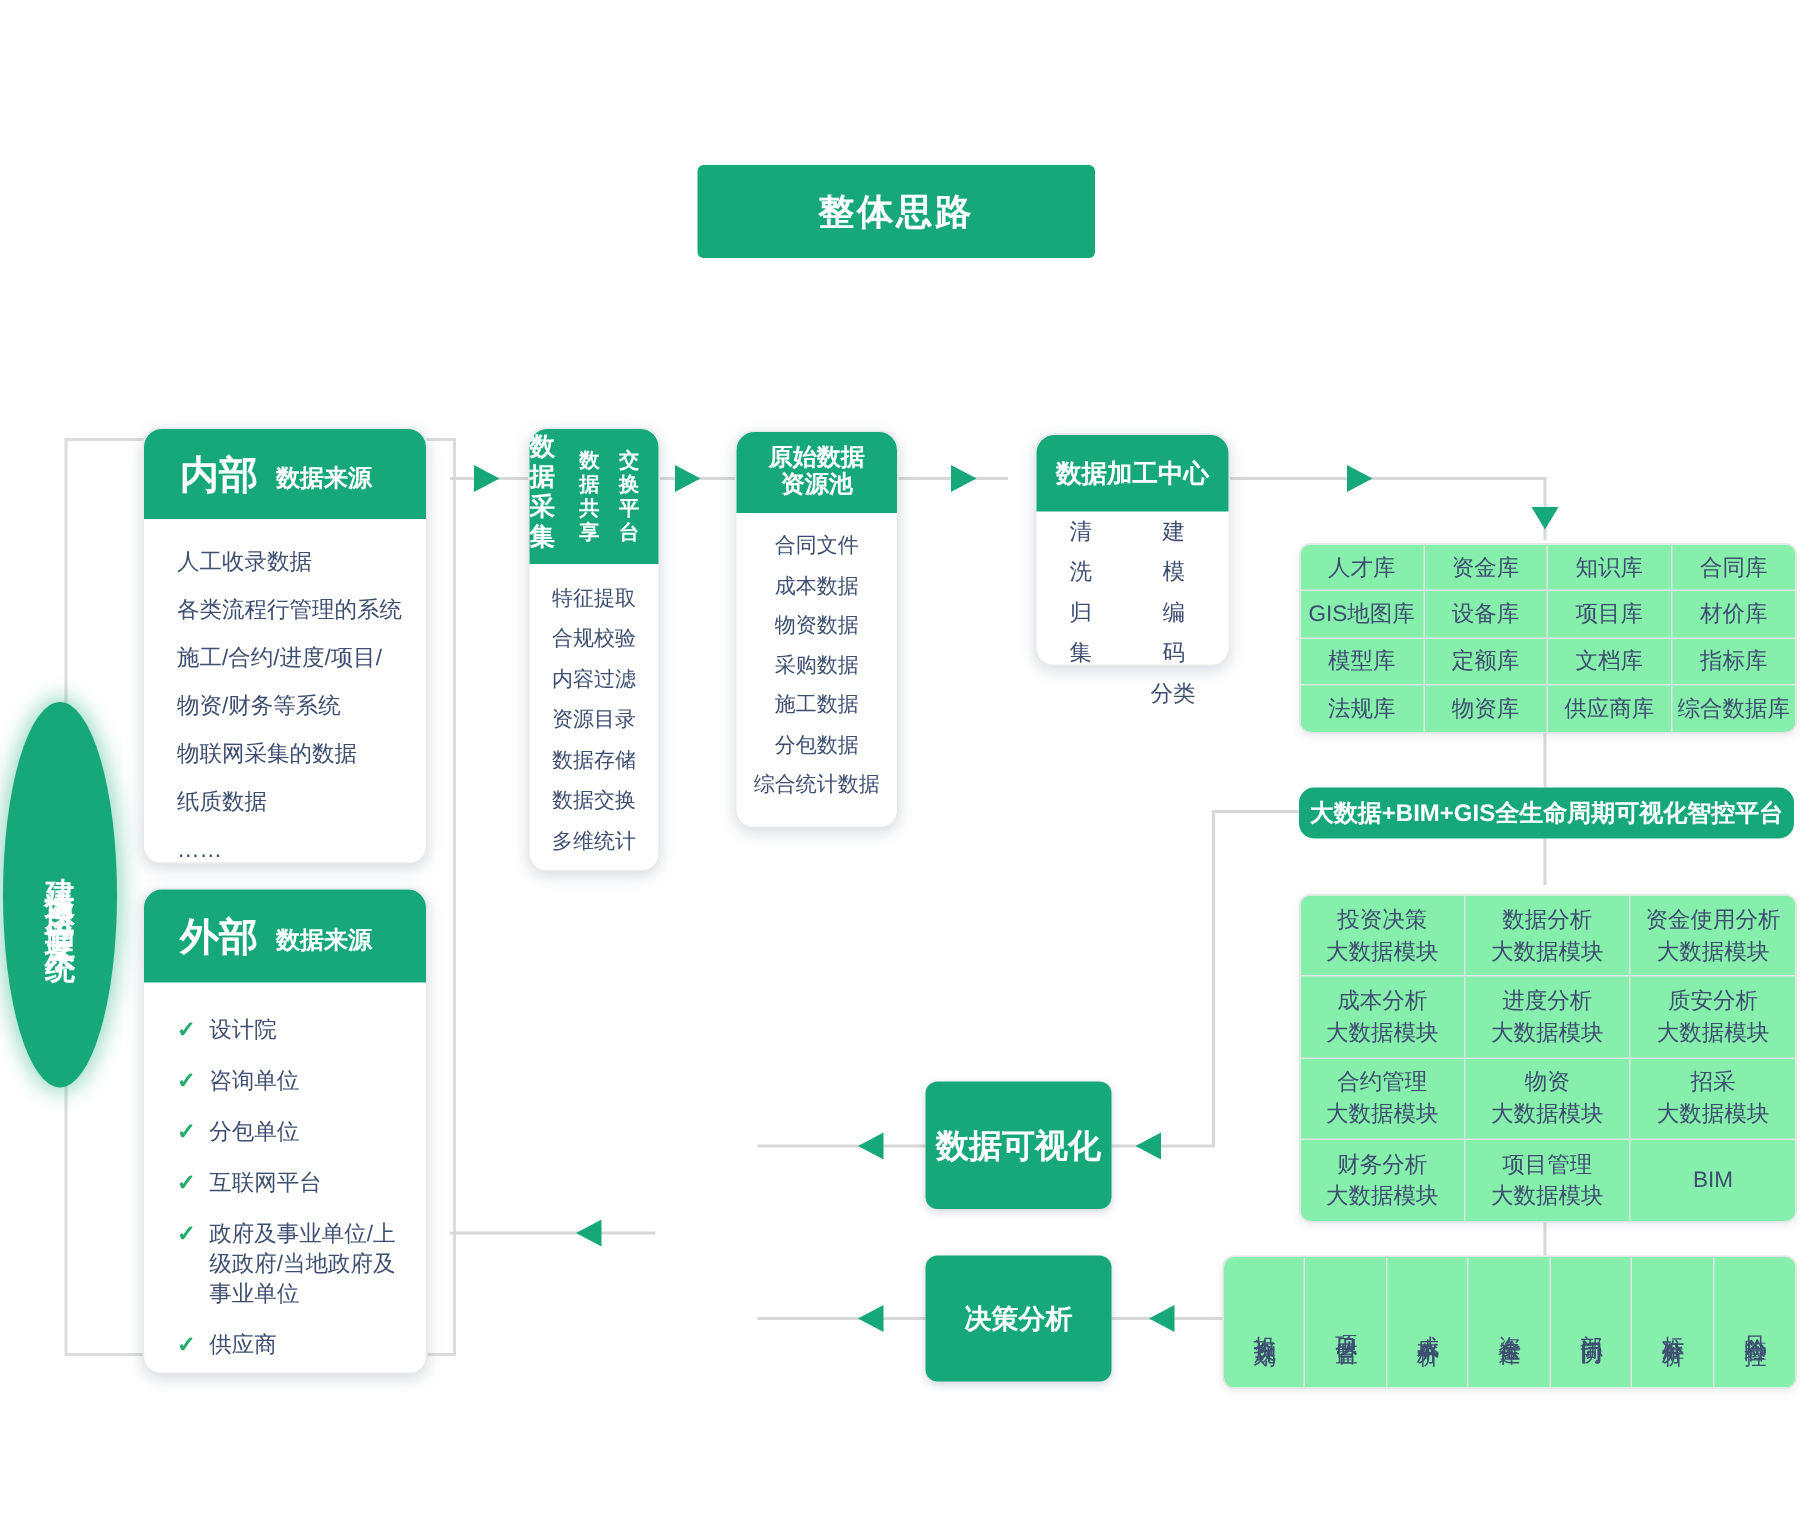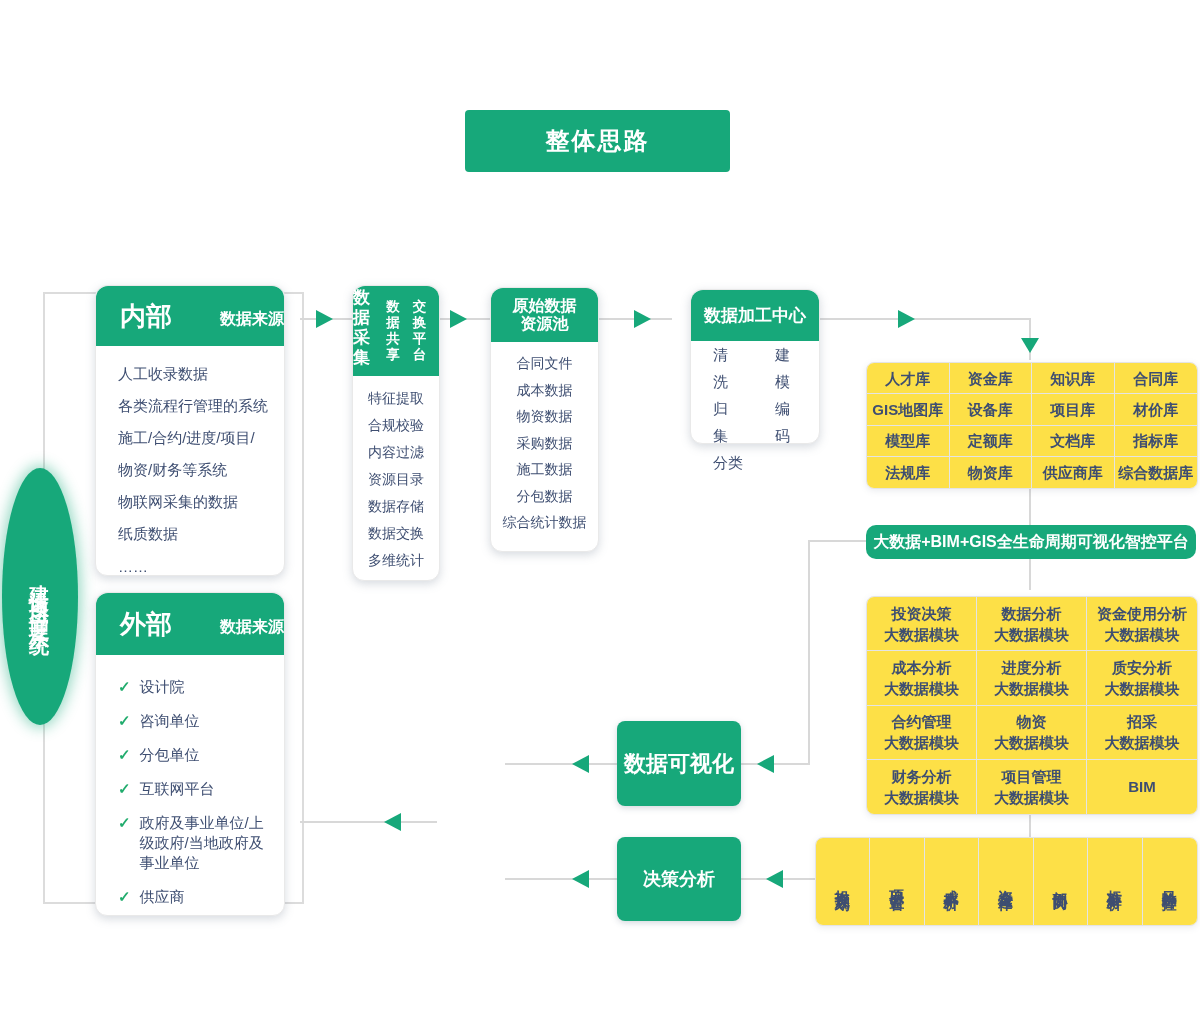--- a/index.html
+++ b/index.html
@@ -16,21 +16,21 @@
   .arrow.d{border-left:9px solid transparent;border-right:9px solid transparent;border-top:15px solid #17a87a;}
   
   #title{left:465px;top:93px;width:265px;height:62px;border-radius:4px;font-size:24px;letter-spacing:2px;z-index:3;}
   
   #bracket{left:43px;top:275px;width:257px;height:608px;border:2px solid #dcdcdc;z-index:0;}
   #ellipse{left:2px;top:451px;width:76px;height:257px;background:#17a87a;border-radius:50%;
            box-shadow:0 0 14px 3px rgba(23,168,122,.45);z-index:4;display:flex;align-items:center;justify-content:center;}
   #ellipse .vt{writing-mode:vertical-rl;text-orientation:upright;color:#fff;font-weight:bold;font-size:20px;letter-spacing:7px;}
   
   .src{left:95px;width:188px;}
-  .src-head{height:60px;border-radius:12px 12px 0 0;justify-content:flex-start;padding-left:24px;box-sizing:border-box;gap:36px;}
+  .src-head{height:60px;border-radius:12px 12px 0 0;justify-content:flex-start;padding-left:24px;box-sizing:border-box;}
   .src-head .big{font-size:26px;}
   .src-head .small{font-size:16px;margin-left:12px;margin-top:6px;font-weight:bold;}
   .src ul{list-style:none;margin:12px 0 0;padding:0 10px 0 22px;font-size:15px;}
   #internal-box ul li{height:32px;display:flex;align-items:center;}
   #external-box ul li{margin:0 0 14px;line-height:20px;display:flex;}
   .chk{color:#21ac6d;font-weight:bold;margin-right:9px;font-size:15px;}
   
   #collection-box{left:352px;top:268px;width:86px;height:294px;}
   #collection-head{width:100%;height:90px;border-radius:12px 12px 0 0;flex-direction:row;box-sizing:border-box;}
   #collection-head .t{font-size:17px;line-height:20px;margin-bottom:6px;}
@@ -39,27 +39,27 @@
   #collection-box ul li{line-height:27px;}
   
   #pool-box{left:490px;top:270px;width:107px;height:263px;}
   #pool-head{width:100%;height:54px;border-radius:12px 12px 0 0;flex-direction:column;box-sizing:border-box;}
   #pool-head div{font-size:16px;line-height:18px;}
   #pool-box ul{list-style:none;margin:8px 0 0;padding:0;font-size:14px;text-align:center;}
   #pool-box ul li{line-height:26.5px;}
   
   #proc-box{left:690px;top:272px;width:128px;height:153px;}
   #proc-head{width:100%;height:51px;border-radius:12px 12px 0 0;font-size:17px;}
-  .proc-row{display:flex;padding:0 22px;justify-content:space-between;font-size:15px;line-height:27px;gap:40px;}
+  .proc-row{display:flex;padding:0 22px;justify-content:flex-end;font-size:15px;line-height:27px;gap:40px;}
   .proc-row:first-of-type{margin-top:8px;}
   
   .grid{background:#fff;border:1px solid #e4e4e4;border-radius:8px;overflow:hidden;z-index:3;
         box-shadow:0 2px 6px rgba(120,130,150,.15);display:grid;}
   .cell{border-right:1px solid #e4e4e4;border-bottom:1px solid #e4e4e4;display:flex;flex-direction:column;
-        align-items:center;justify-content:center;font-size:15px;line-height:21px;text-align:center;background:#fde047;font-weight:bold;}
+        align-items:center;justify-content:center;font-size:15px;line-height:21px;text-align:center;background:#86efac;}
   .cell.last-col{border-right:none;}
   .cell.last-row{border-bottom:none;}
   #lib-grid{left:866px;top:345px;width:330px;height:125px;grid-template-columns:repeat(4,1fr);grid-template-rows:repeat(4,1fr);}
   #mod-grid{left:866px;top:579px;width:330px;height:217px;grid-template-columns:repeat(3,1fr);grid-template-rows:repeat(4,1fr);}
   #biz-grid{left:815px;top:820px;width:381px;height:87px;grid-template-columns:repeat(7,1fr);grid-template-rows:1fr;}
   #biz-grid .cell{border-bottom:none;}
   .vcell{writing-mode:vertical-rl;text-orientation:upright;letter-spacing:2px;font-size:15px;}
   
   #banner{left:866px;top:508px;width:330px;height:34px;border-radius:10px;font-size:16px;z-index:3;}
   

